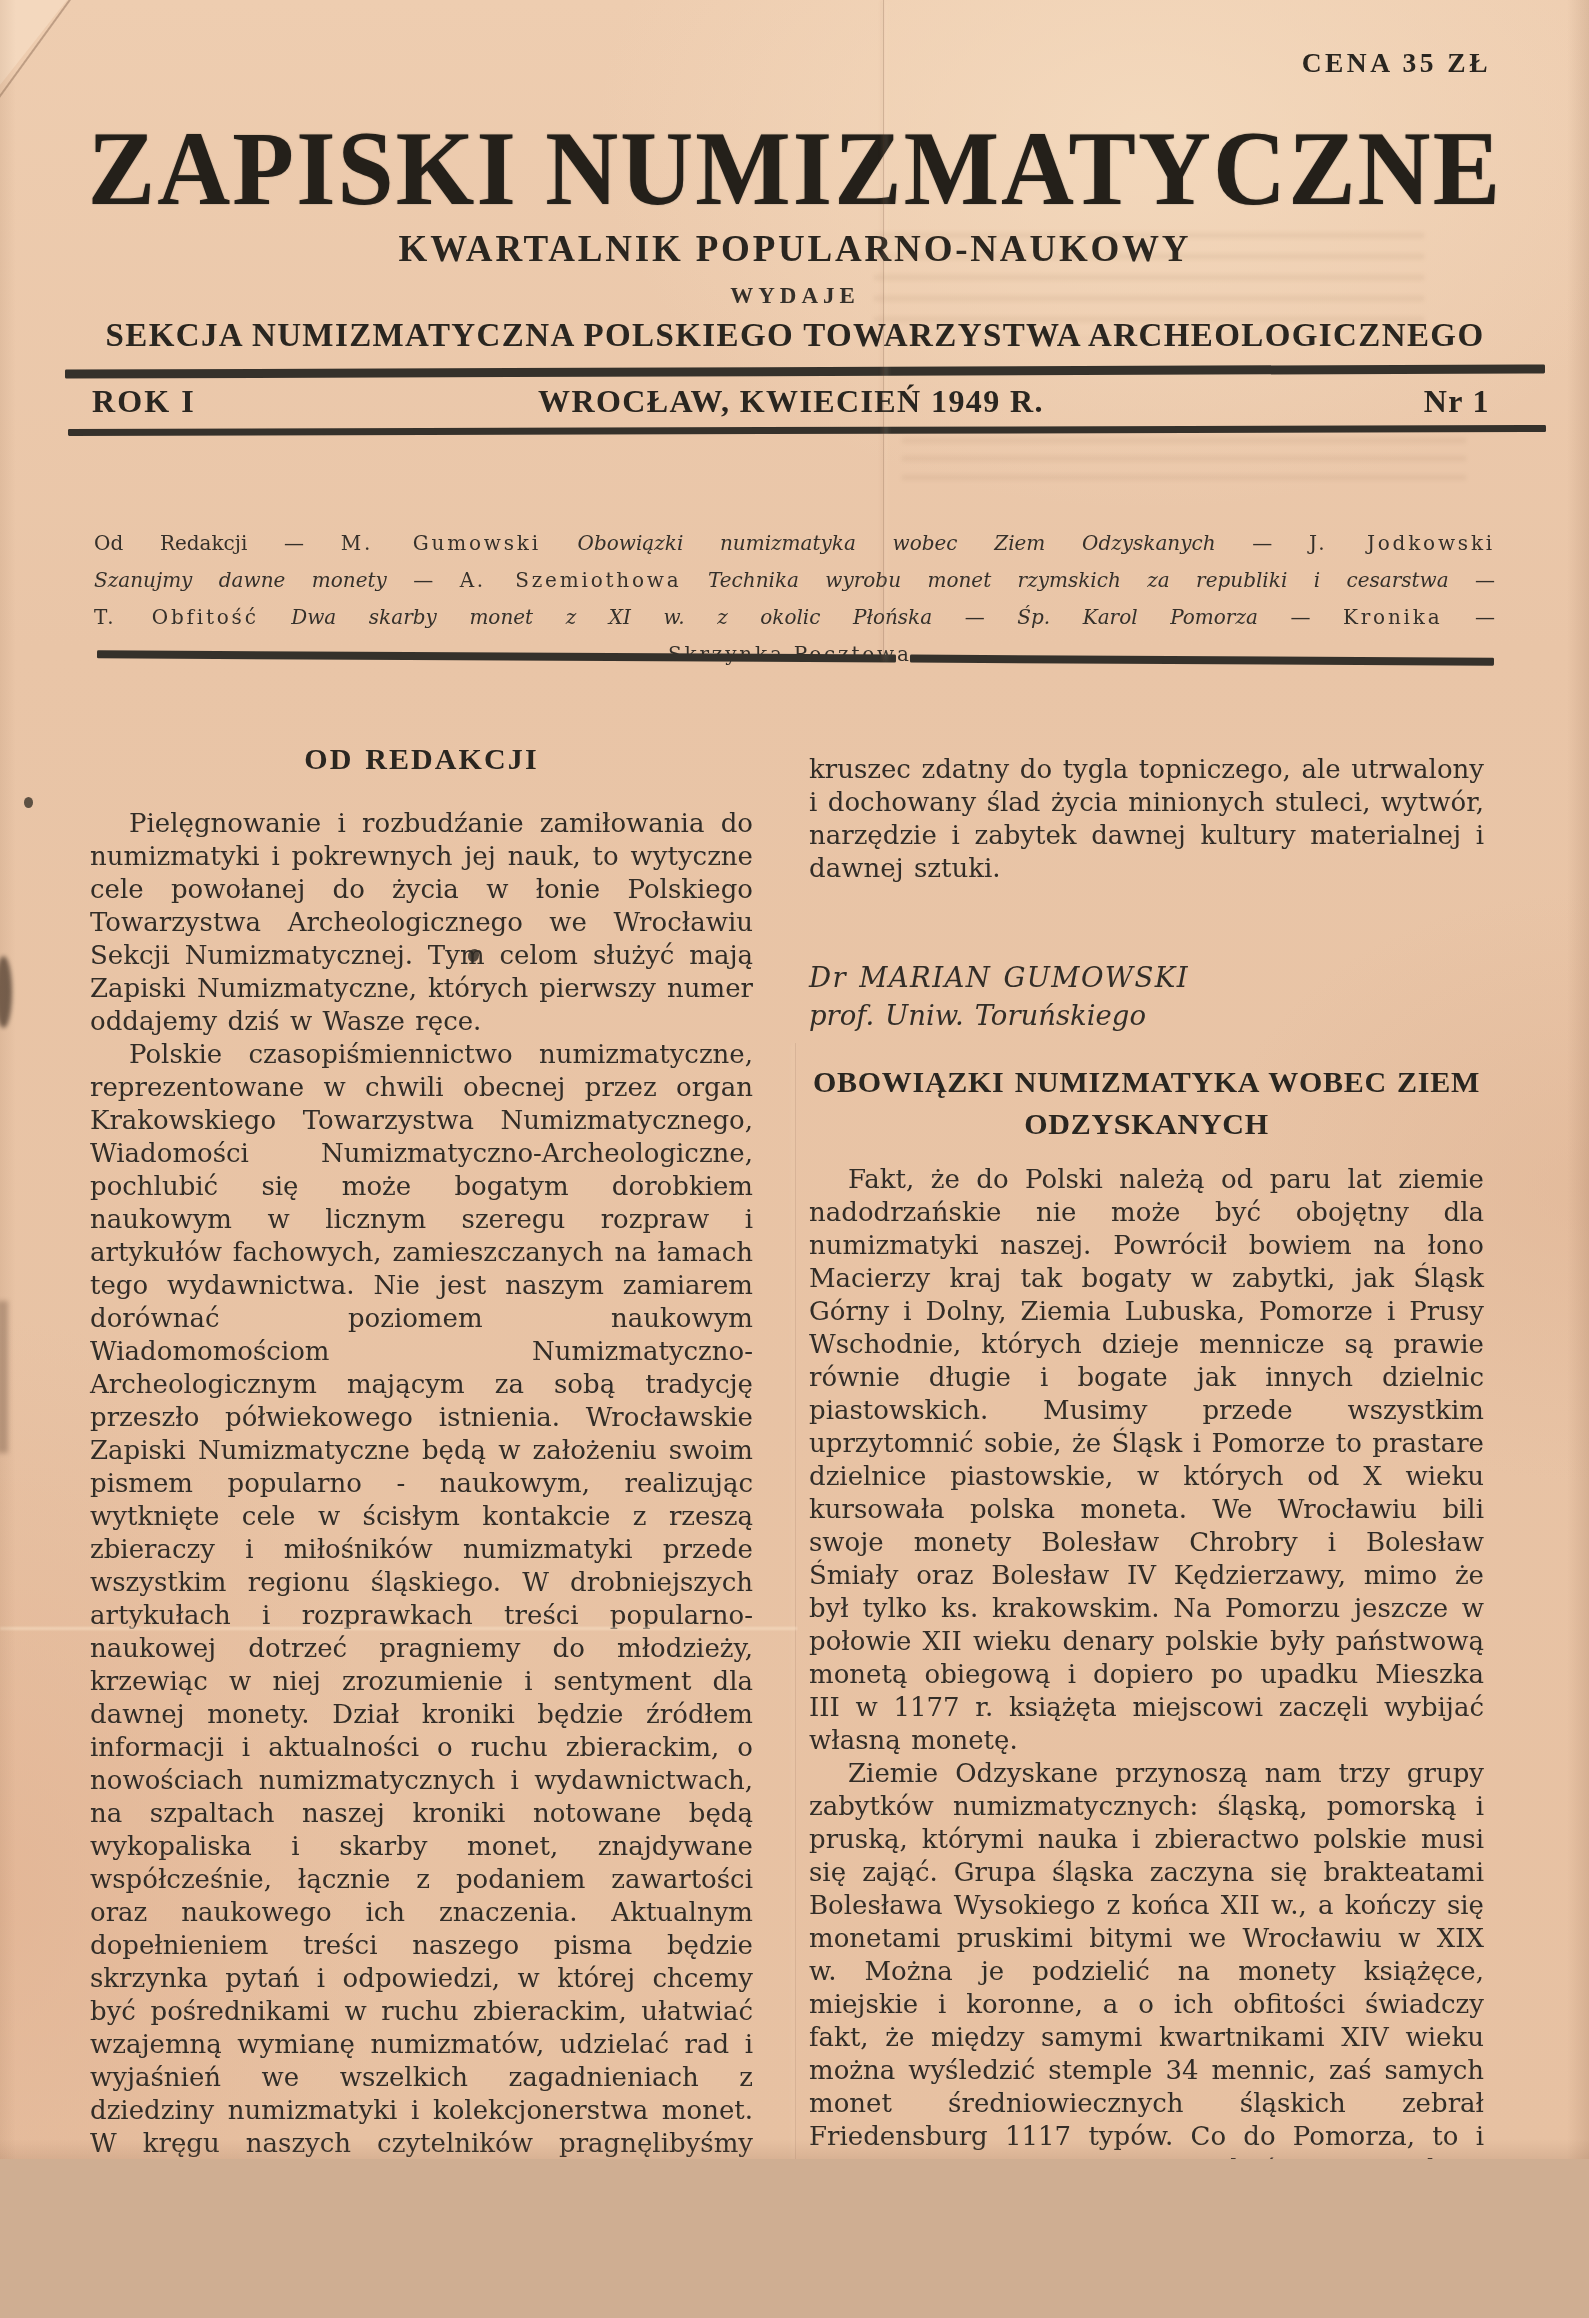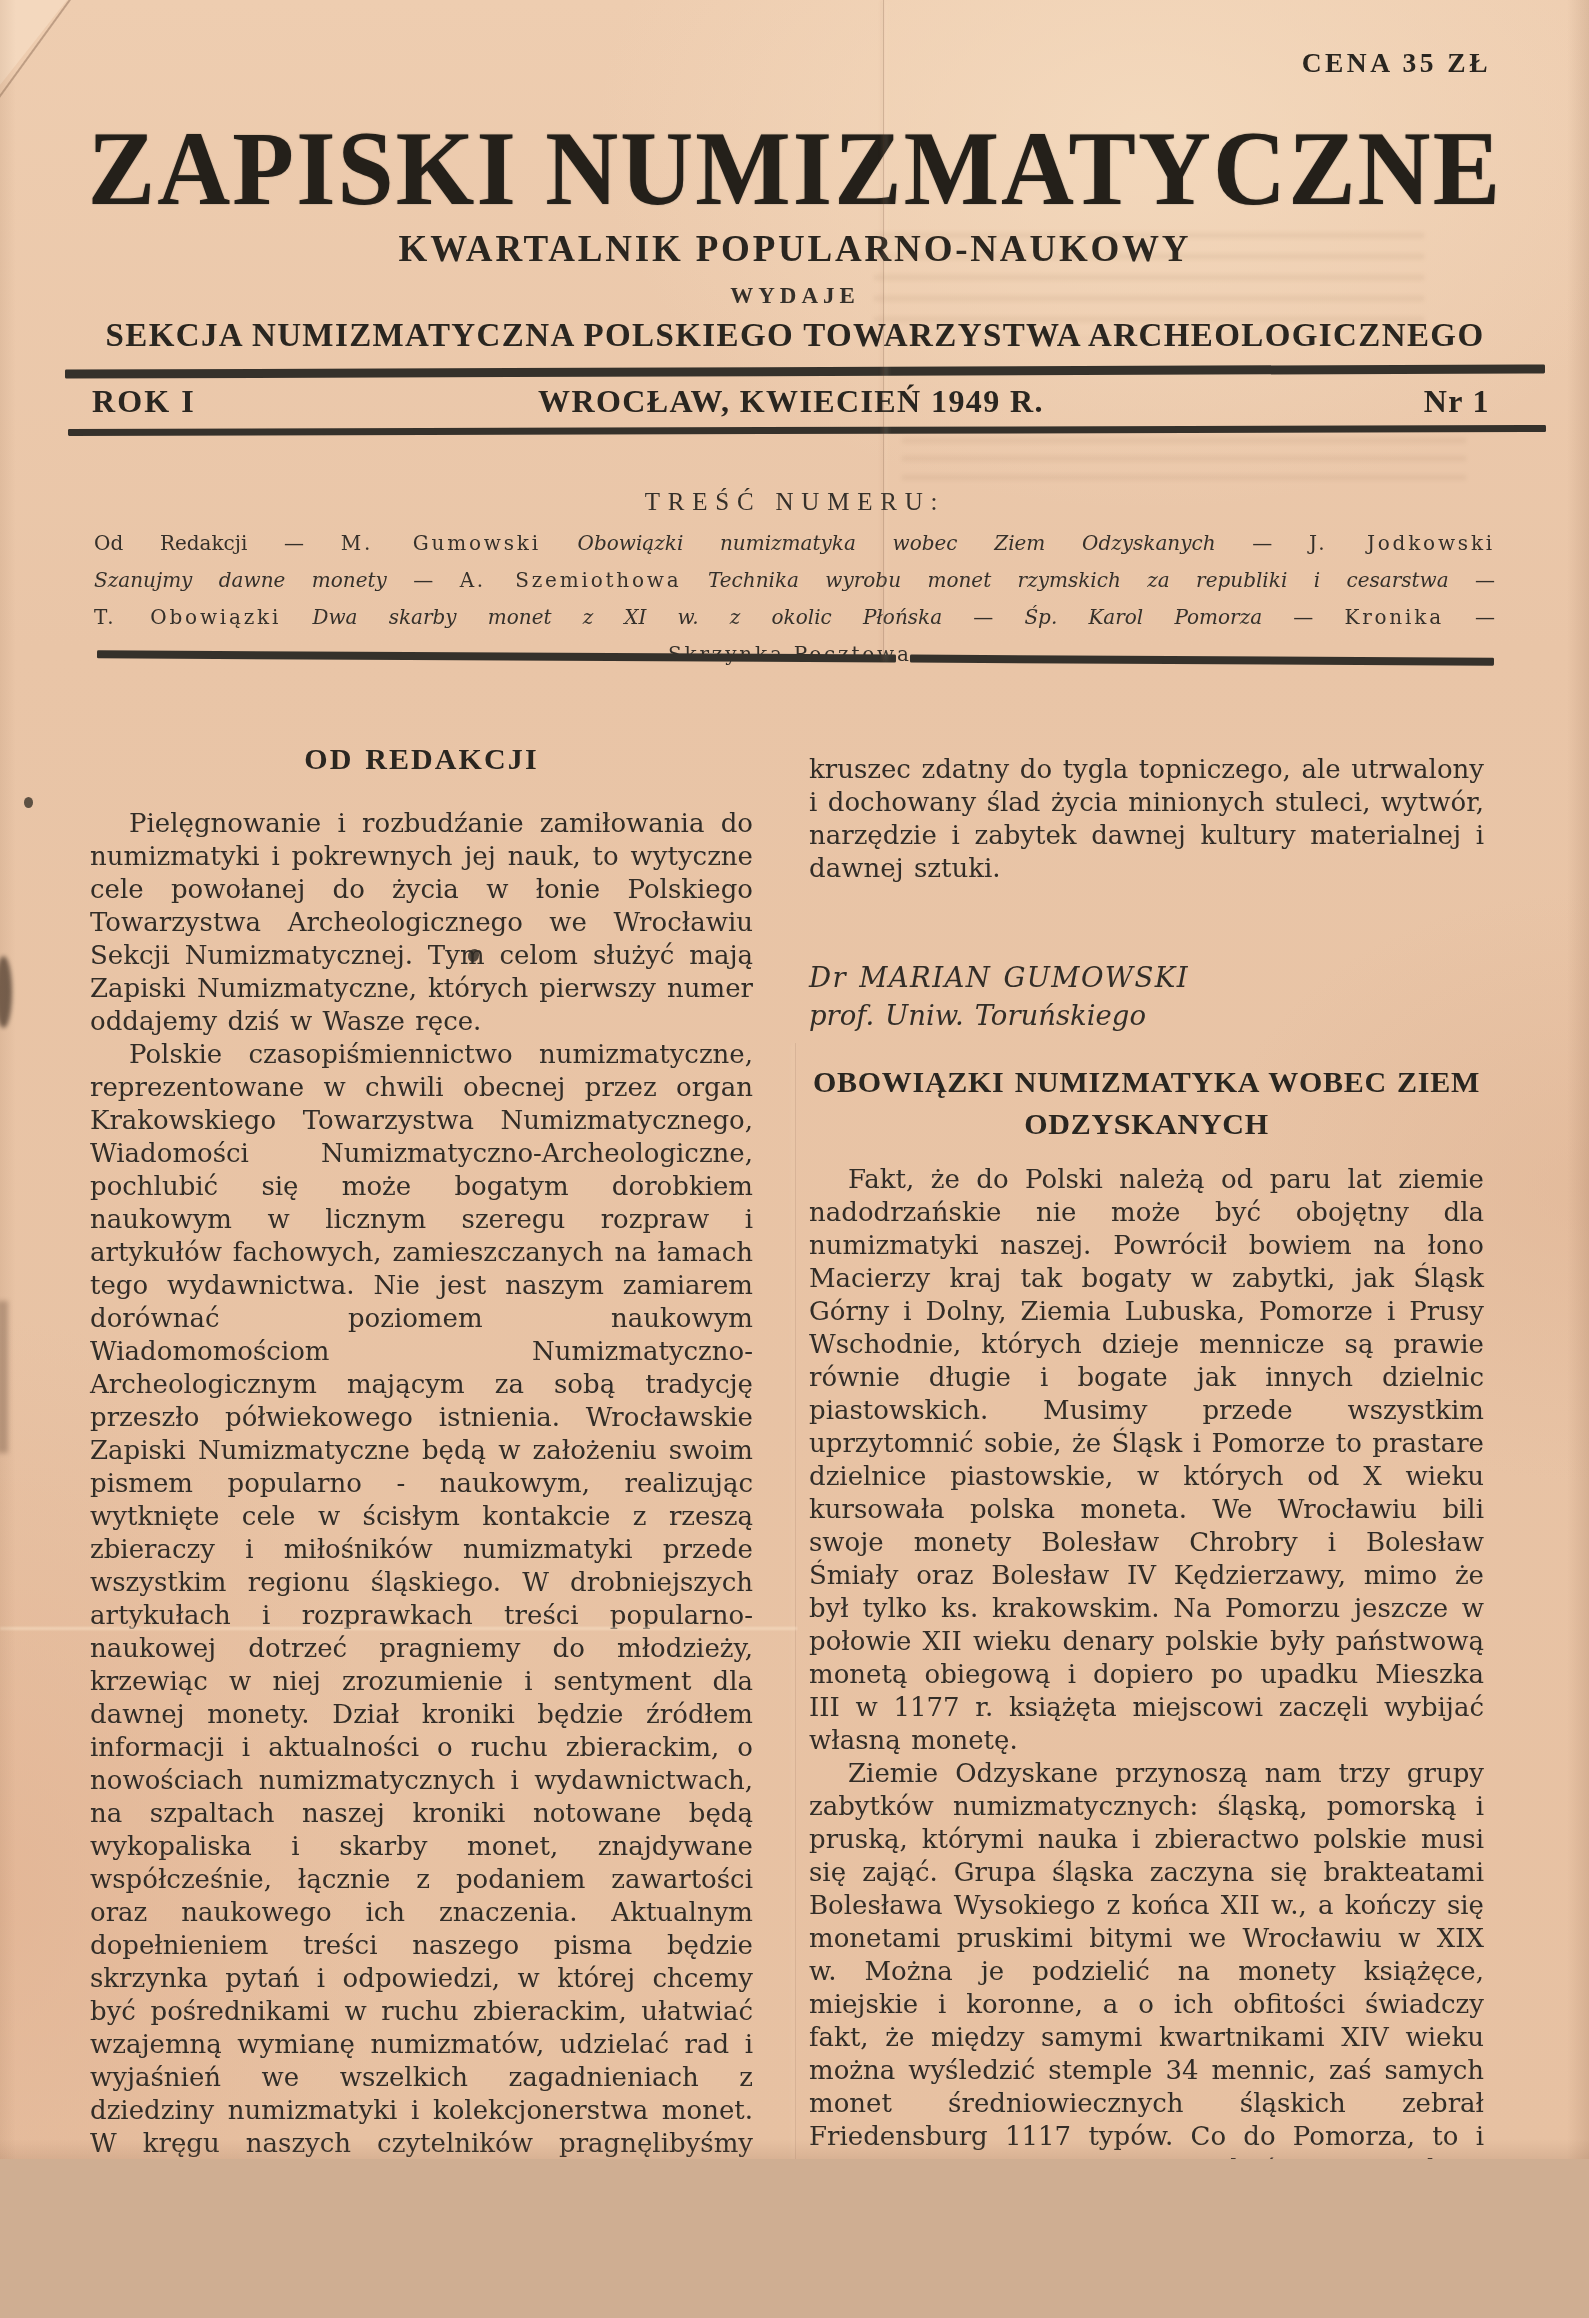--- a/index.html
+++ b/index.html
@@ -128,25 +128,24 @@
   <div class="publisher">SEKCJA NUMIZMATYCZNA POLSKIEGO TOWARZYSTWA ARCHEOLOGICZNEGO</div>
 
   <div class="rule rule-top"></div>
   <div class="masthead">
     <span class="mh-left">ROK I</span>
     <span class="mh-center">WROCŁAW, KWIECIEŃ 1949 R.</span>
     <span class="mh-right">Nr 1</span>
   </div>
   <div class="rule rule-mid"></div>
 
-  <div class="toc-heading">TREŚĆ NUMERU:</div>
   <div class="toc">
     <div class="toc-line"><span>Od Redakcji</span><span> — </span><span class="sp">M. Gumowski</span><span> </span><span class="it">Obowiązki numizmatyka wobec Ziem Odzyskanych</span><span> — </span><span class="sp">J. Jodkowski</span></div>
     <div class="toc-line"><span class="it">Szanujmy dawne monety</span><span> — </span><span class="sp">A. Szemiothowa</span><span> </span><span class="it">Technika wyrobu monet rzymskich za republiki i cesarstwa</span><span> —</span></div>
-    <div class="toc-line"><span class="sp">T. Obowiązki</span><span> </span><span class="it">Dwa skarby monet z XI w. z okolic Płońska</span><span> — </span><span class="it">Śp. Karol Pomorza</span><span> — </span><span class="sp">Kronika</span><span> —</span></div>
+    <div class="toc-line"><span class="sp">T. Obfitość</span><span> </span><span class="it">Dwa skarby monet z XI w. z okolic Płońska</span><span> — </span><span class="it">Śp. Karol Pomorza</span><span> — </span><span class="sp">Kronika</span><span> —</span></div>
     <div class="toc-line last"><span class="sp">Skrzynka Pocztowa.</span></div>
   </div>
   <div class="toc-rule">
     <div class="seg seg-l"></div>
     <div class="seg seg-r"></div>
   </div>
 
   <section class="col col-left">
     <h2>OD REDAKCJI</h2>
     <p>Pielęgnowanie i rozbudźanie zamiłowania do numizmatyki i pokrewnych jej nauk, to wytyczne cele powołanej do życia w łonie Polskiego Towarzystwa Archeologicznego we Wrocławiu Sekcji Numizmatycznej. Tym celom służyć mają Zapiski Numizmatyczne, których pierwszy numer oddajemy dziś w Wasze ręce.</p>

